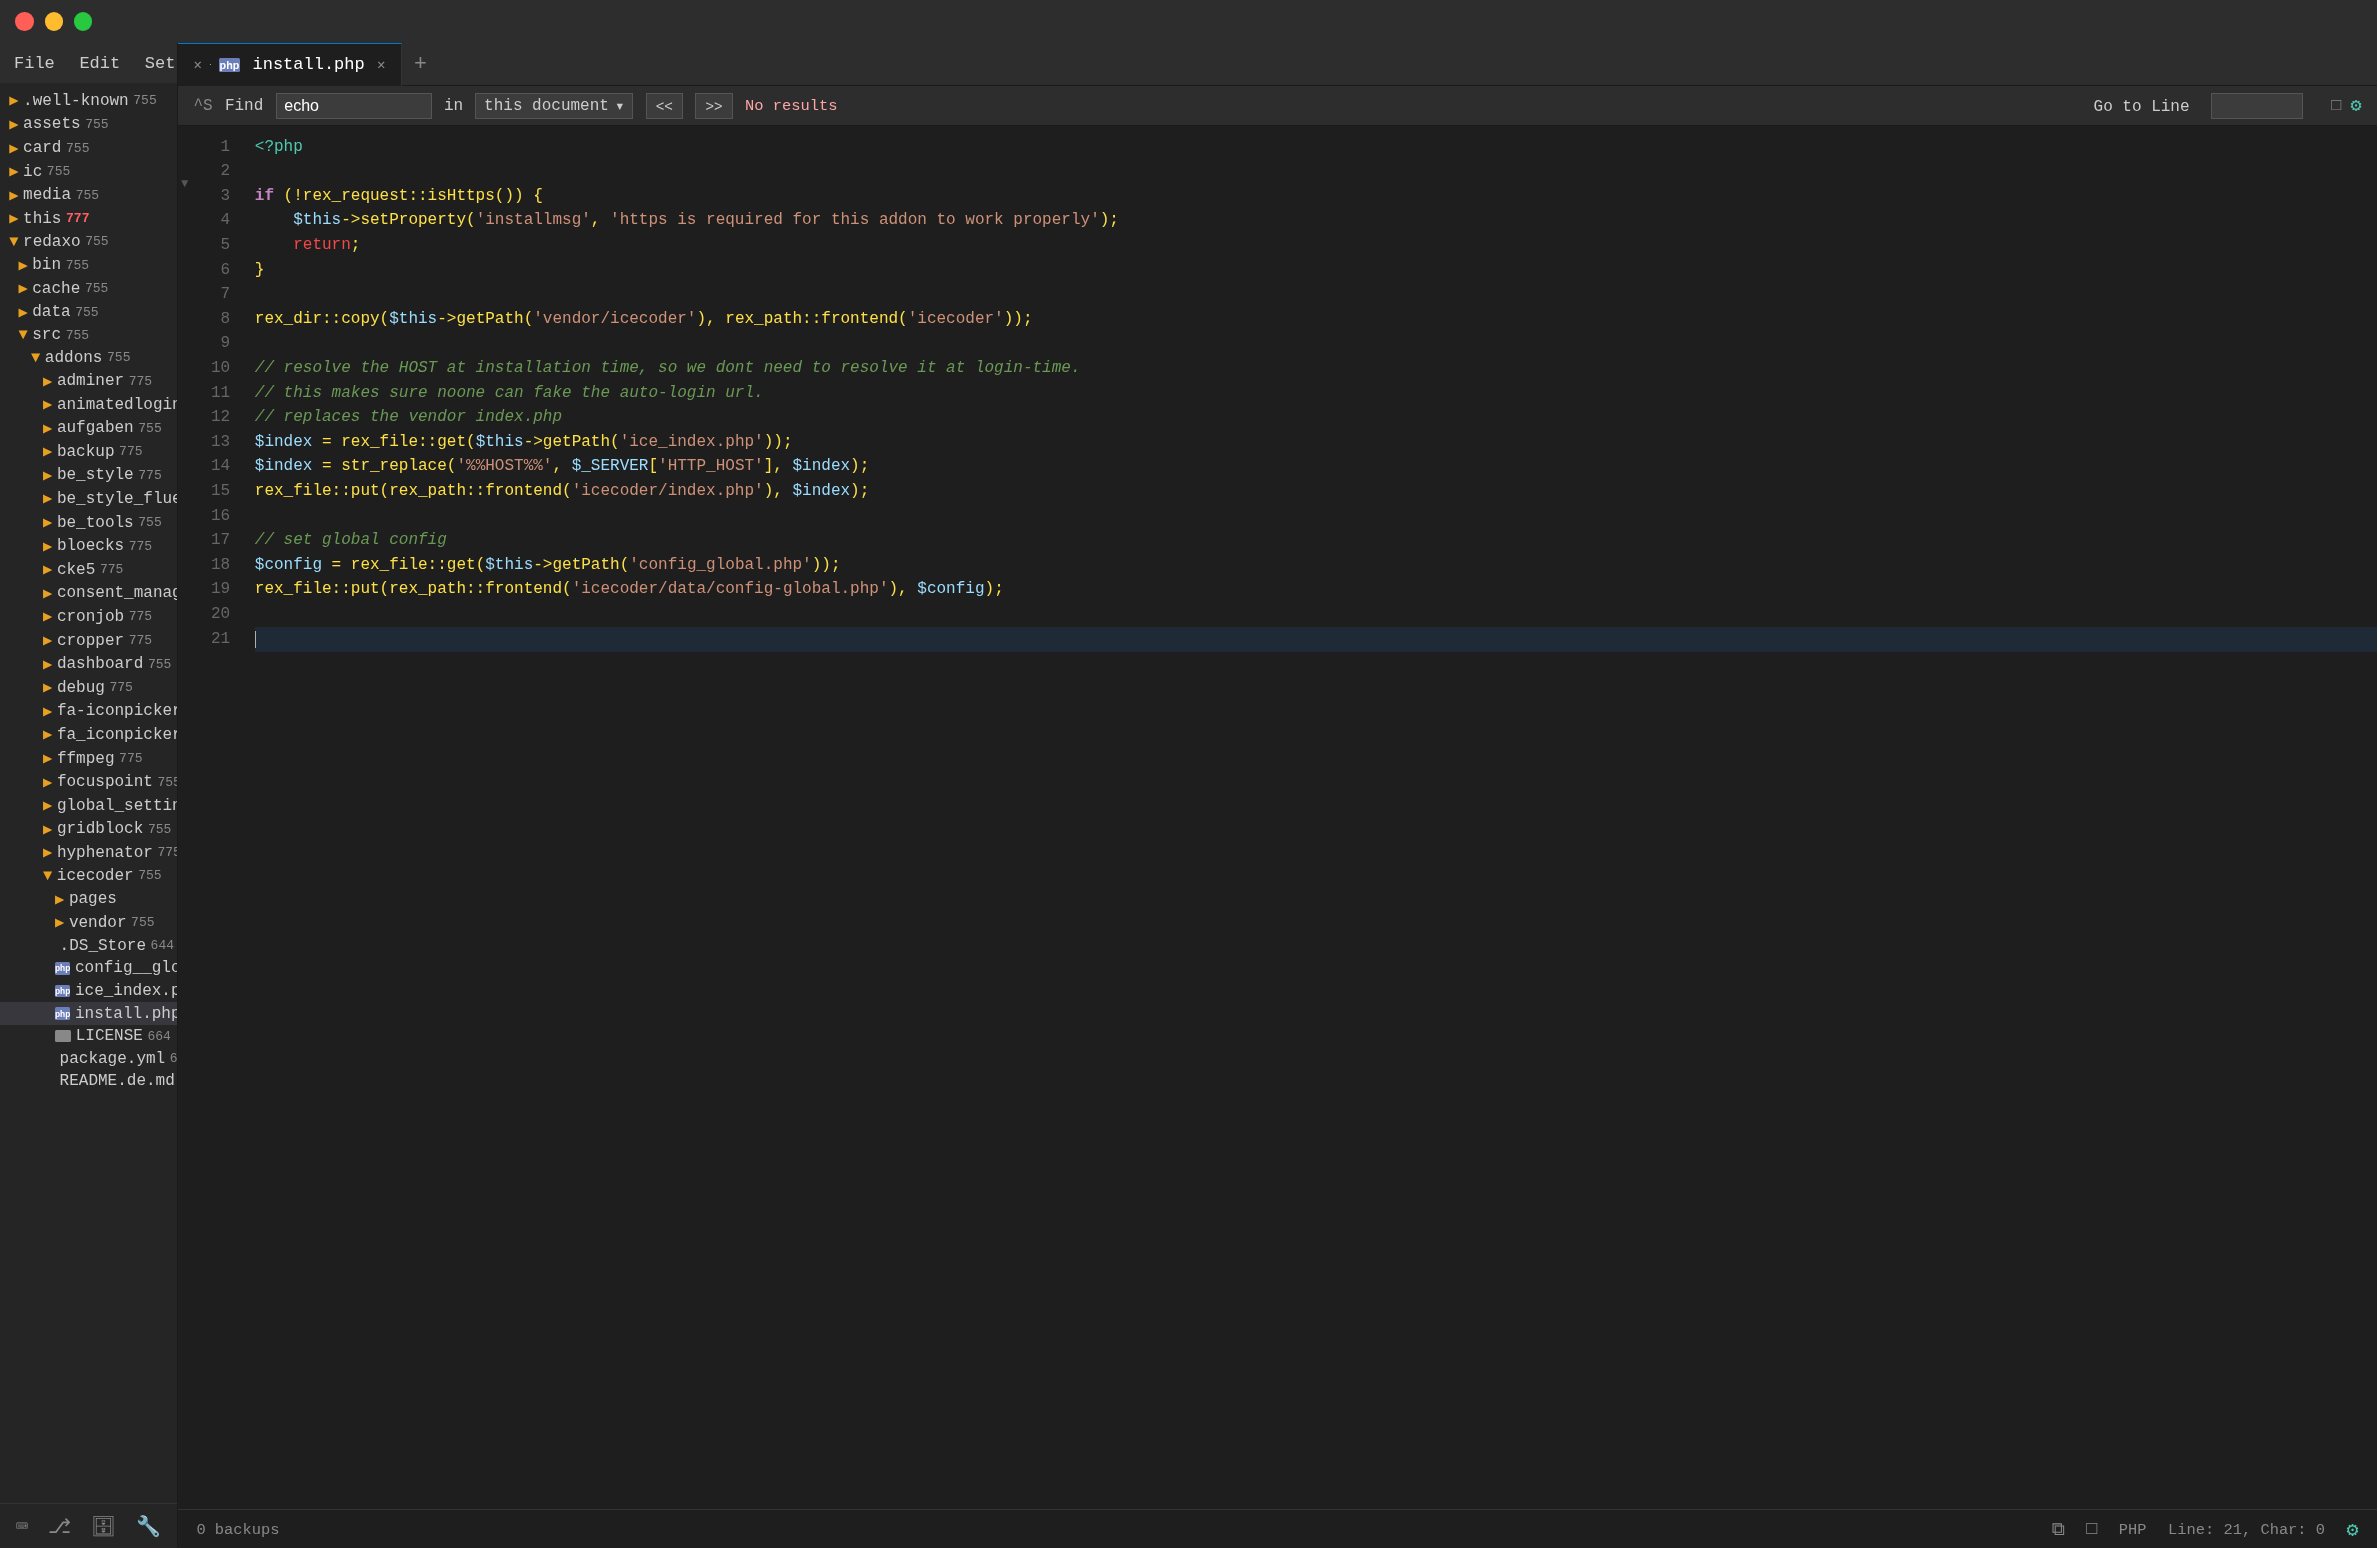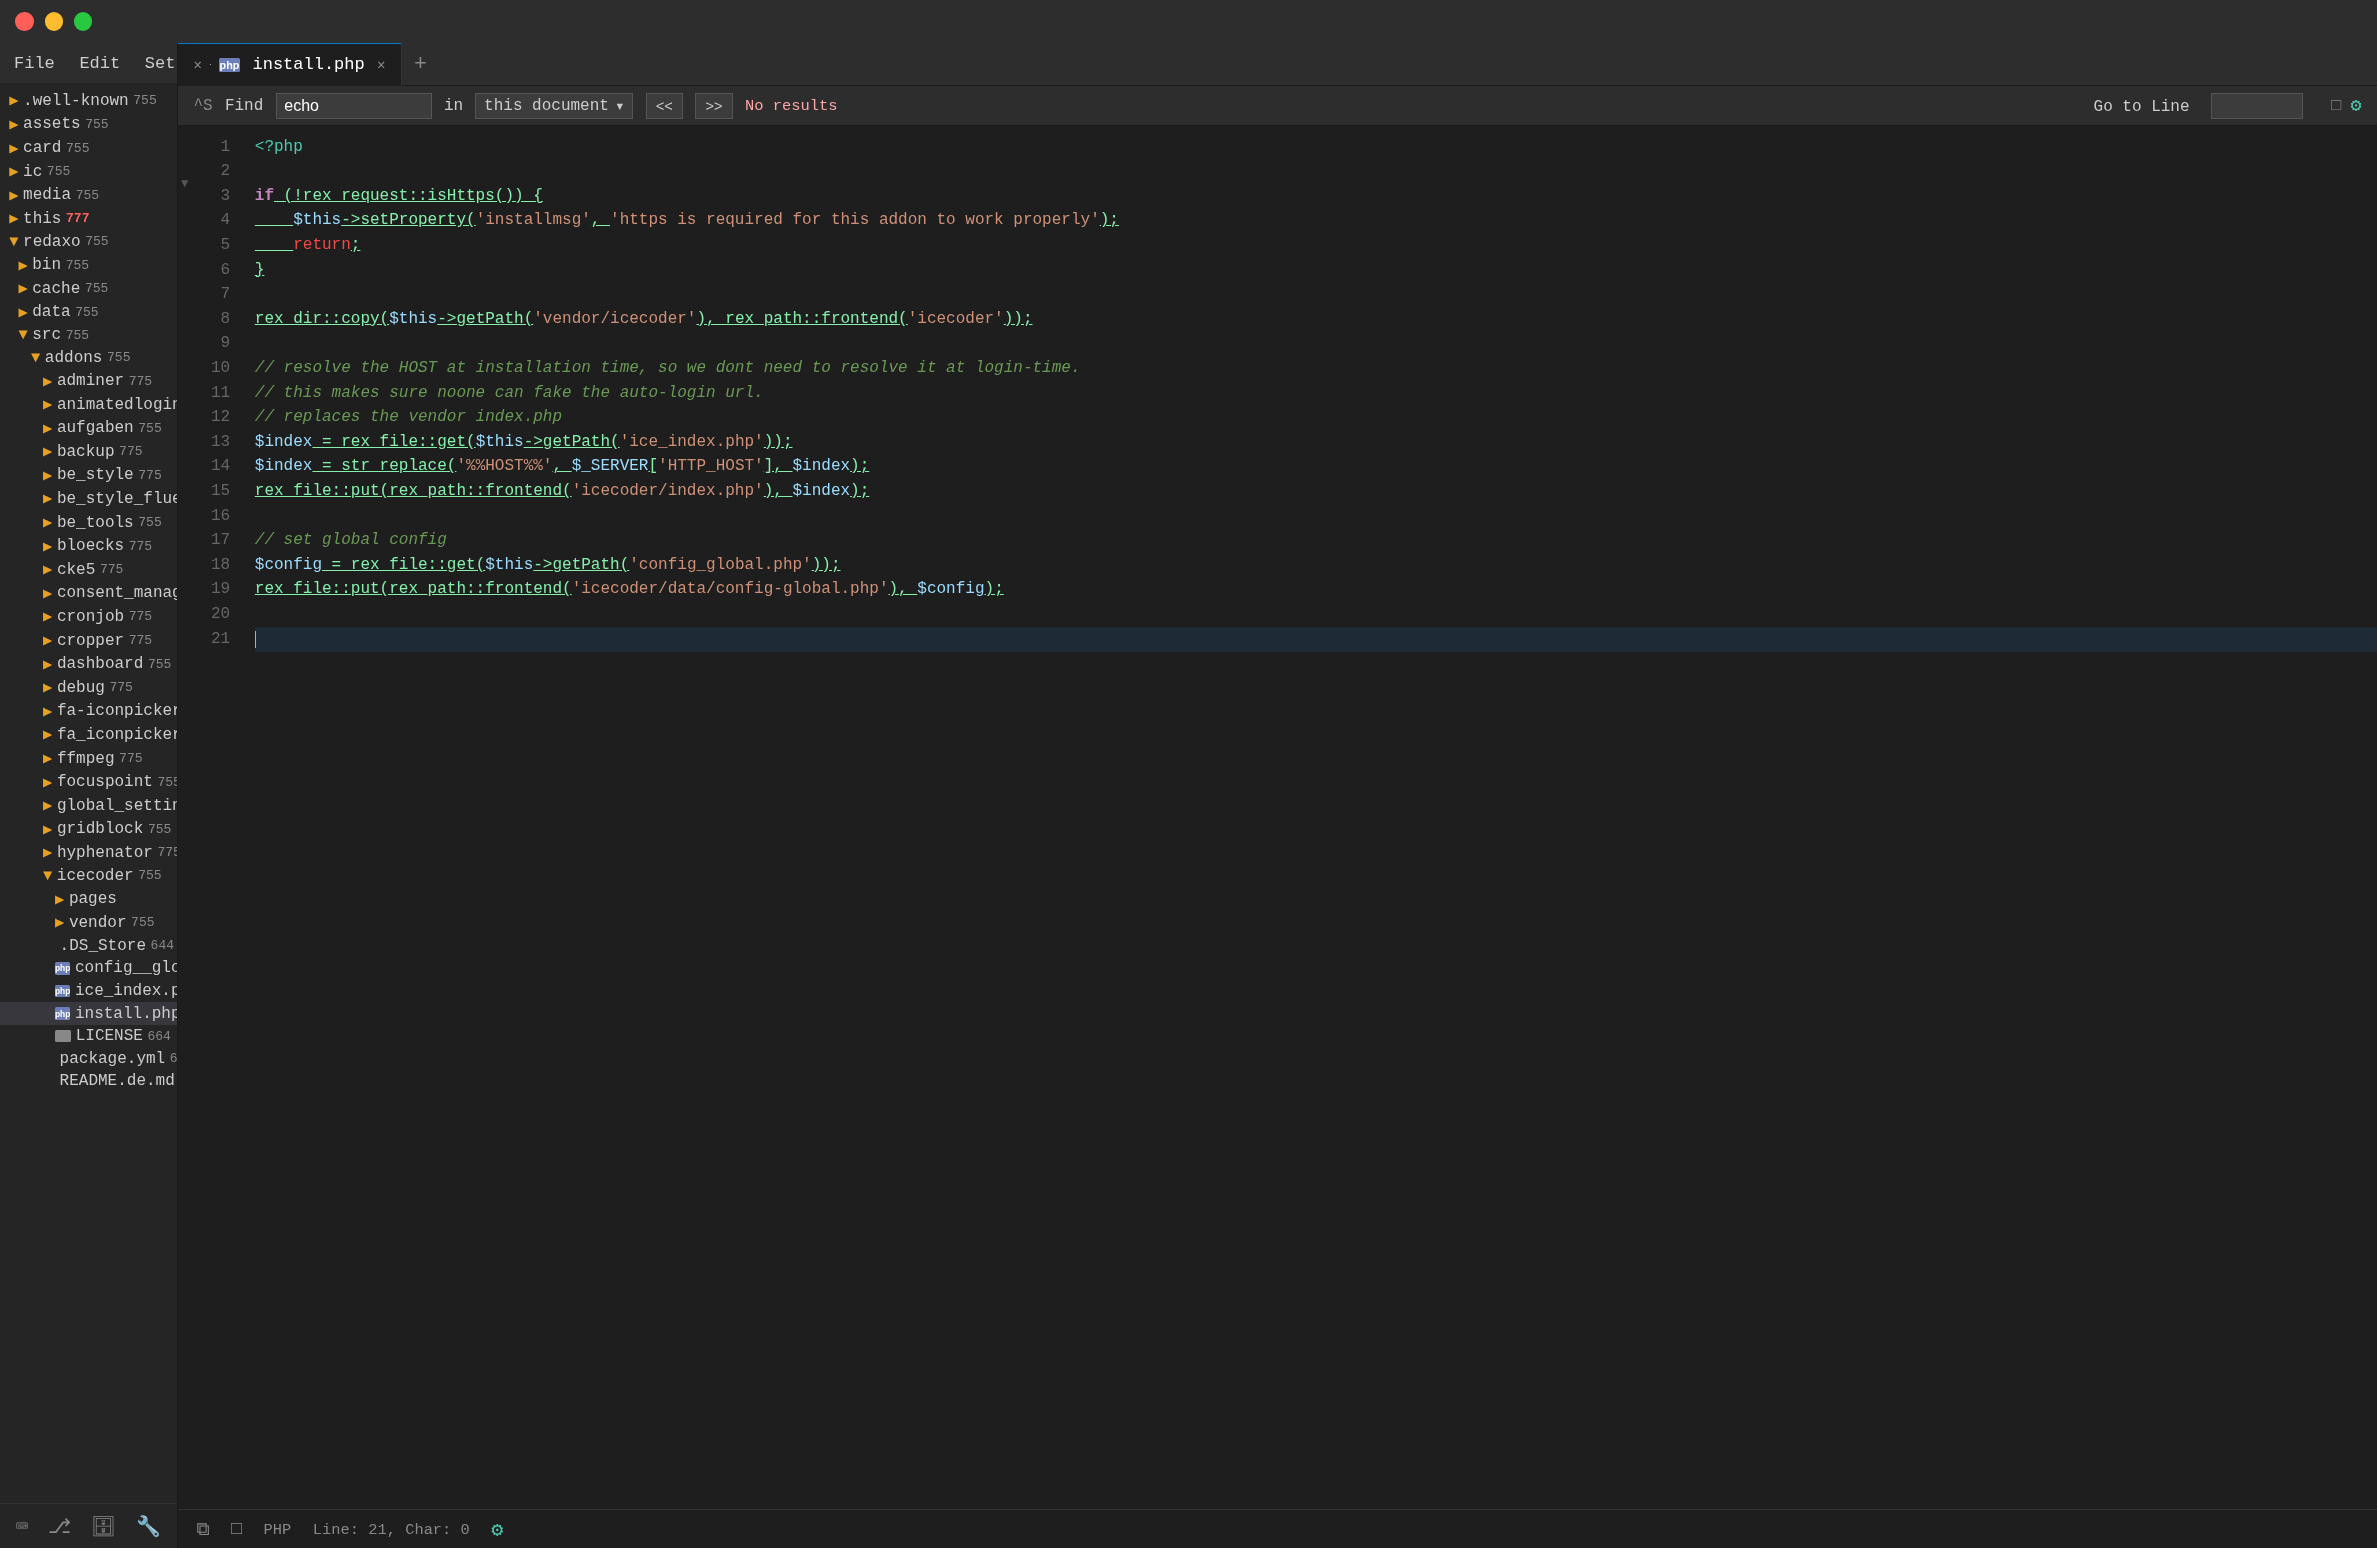--- a/index.html
+++ b/index.html
@@ -321,21 +321,21 @@
     .code-line.cursor-line {
       background: #1e2a35;
     }
 
     
     .kw { color: #c586c0; font-weight: bold; } 
     .str { color: #ce9178; } 
     .var { color: #9cdcfe; } 
     .comment { color: #6a9955; font-style: italic; } 
     .tag { color: #4ec9b0; } 
-    .plain { color: #86efac; text-decoration: underline; }
+    .plain { color: #fde047; }
     .red-kw { color: #f44747; }
 
     
     #status-bar {
       background: #1e1e1e;
       height: 40px;
       display: flex;
       align-items: center;
       padding: 0 18.4px;
       border-top: 0.8px solid #333;
@@ -765,20 +765,23 @@
         </div>
         <div class="code-line">&nbsp;</div>
         <div class="code-line cursor-line">
           <span style="display:inline-block; width:1.5px; height:17px; background:#aeafad; vertical-align:middle; animation: blink 1s step-end infinite;"></span>
         </div>
 
       </div>
     </div>
 
     <div id="status-bar">
+      <div class="status-left">
+        <span>0 backups</span>
+      </div>
       <div class="status-right">
         <span class="status-icon-btn">⧉</span>
         <span class="status-icon-btn">□</span>
         <span>PHP</span>
         <span>Line: 21, Char: 0</span>
         <span class="gear-icon-right">⚙</span>
       </div>
     </div>
 
   </div>

